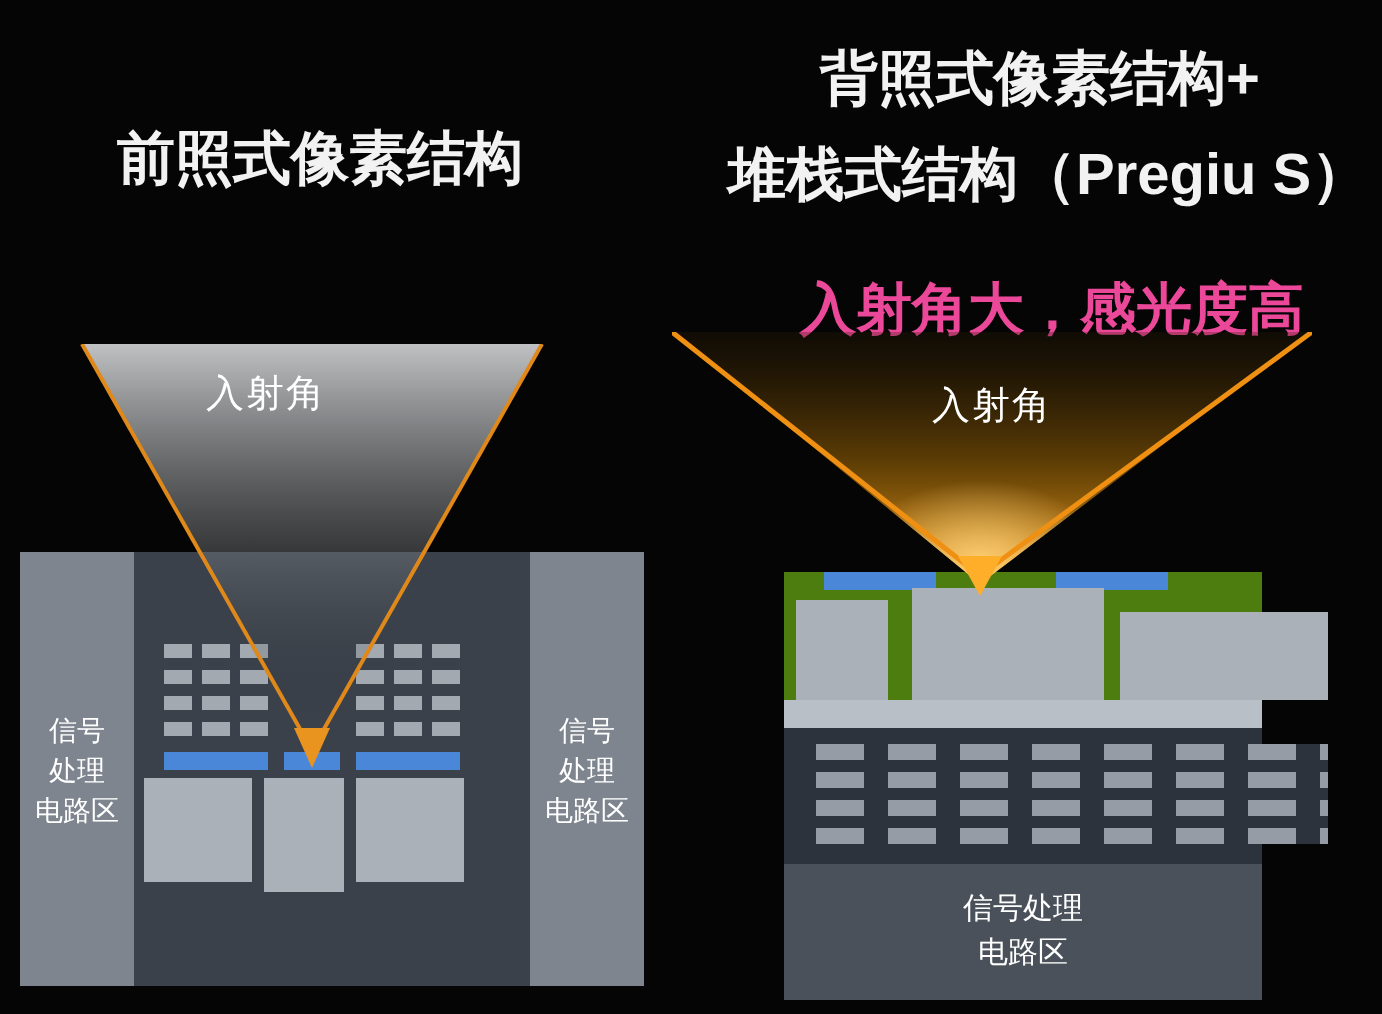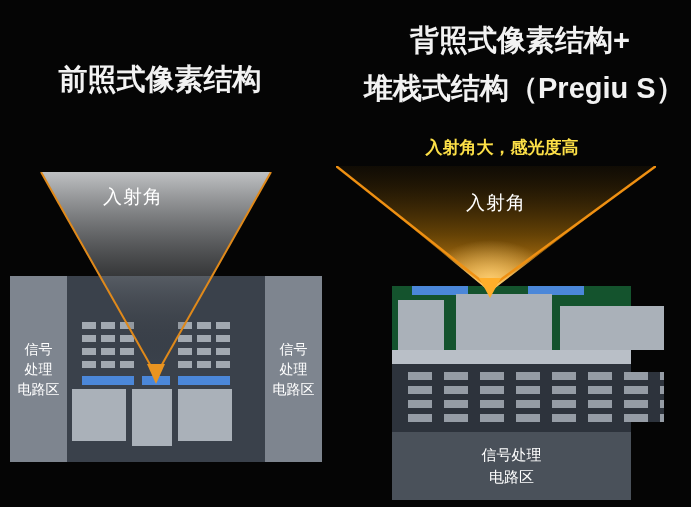--- a/index.html
+++ b/index.html
@@ -2,47 +2,47 @@
 <html><head>
 <meta charset="utf-8">
 <style>
   html,body{margin:0;padding:0;background:#050505;}
   .canvas{position:relative;width:691px;height:507px;background:#050505;
           font-family:"Liberation Sans",sans-serif;overflow:hidden;}
   .abs{position:absolute;}
   .title{color:#f2f2f2;font-weight:700;font-size:29px;text-align:center;white-space:nowrap;}
   #left-title{left:38px;top:60px;width:244px;}
   #right-title{left:364px;top:16px;width:312px;line-height:48px;}
-  #highlight{left:352px;top:136px;width:300px;text-align:center;color:#fde047;
-             font-size:17px;font-weight:700;white-space:nowrap;}
+  #highlight{left:352px;top:136px;width:300px;text-align:right;color:#ec4899;
+             font-size:28px;font-weight:700;white-space:nowrap;}
   .incident{color:#ffffff;font-size:19px;letter-spacing:1px;white-space:nowrap;}
   #incident-left{left:103px;top:184px;}
   #incident-right{left:466px;top:190px;}
   svg{display:block;}
   #cone-left{left:40px;top:172px;}
   #cone-right{left:336px;top:166px;}
 
   
-  #sensor-left{left:10px;top:276px;width:312px;height:186px;background:#3a414b;}
+  #sensor-left{left:10px;top:276px;width:312px;height:217px;background:#3a414b;}
   .circuit-col{position:absolute;top:0;width:57px;height:100%;background:#7e858f;
                display:flex;flex-direction:column;justify-content:center;align-items:center;}
   .circuit-col span{color:#ffffff;font-size:14px;line-height:20px;}
   .col-left{left:0;}
   .col-right{right:0;}
   .bar-grid{position:absolute;width:52px;height:46px;
     background-image:
       repeating-linear-gradient(to right,transparent 0 14px,#3a414b 14px 19px),
       repeating-linear-gradient(to bottom,#a2a9b1 0 7px,#3a414b 7px 13px);}
   #grid-a{left:72px;top:46px;}
   #grid-b{left:168px;top:46px;}
   .blue-bar{position:absolute;height:9px;background:#4b87d9;}
   .pixel-block{position:absolute;background:#aab1b9;}
 
   
-  #sensor-right{left:392px;top:286px;width:239px;height:214px;background:#14532d;}
+  #sensor-right{left:392px;top:286px;width:239px;height:214px;background:#4d7c0f;}
   .sr{position:absolute;left:0;width:100%;}
   #sr-band{top:64px;height:14px;background:#b9bfc7;}
   #sr-dark{top:78px;height:68px;background:#2d333c;}
   #sr-bottom{top:146px;height:68px;background:#4a515a;
              display:flex;flex-direction:column;justify-content:center;align-items:center;}
   #sr-bottom div{color:#ffffff;font-size:15px;line-height:22px;}
   #sr-grid{position:absolute;left:16px;top:8px;width:256px;height:50px;
     background-image:
       repeating-linear-gradient(to right,transparent 0 24px,#2d333c 24px 36px),
       repeating-linear-gradient(to bottom,#959ca5 0 8px,#2d333c 8px 14px);}

